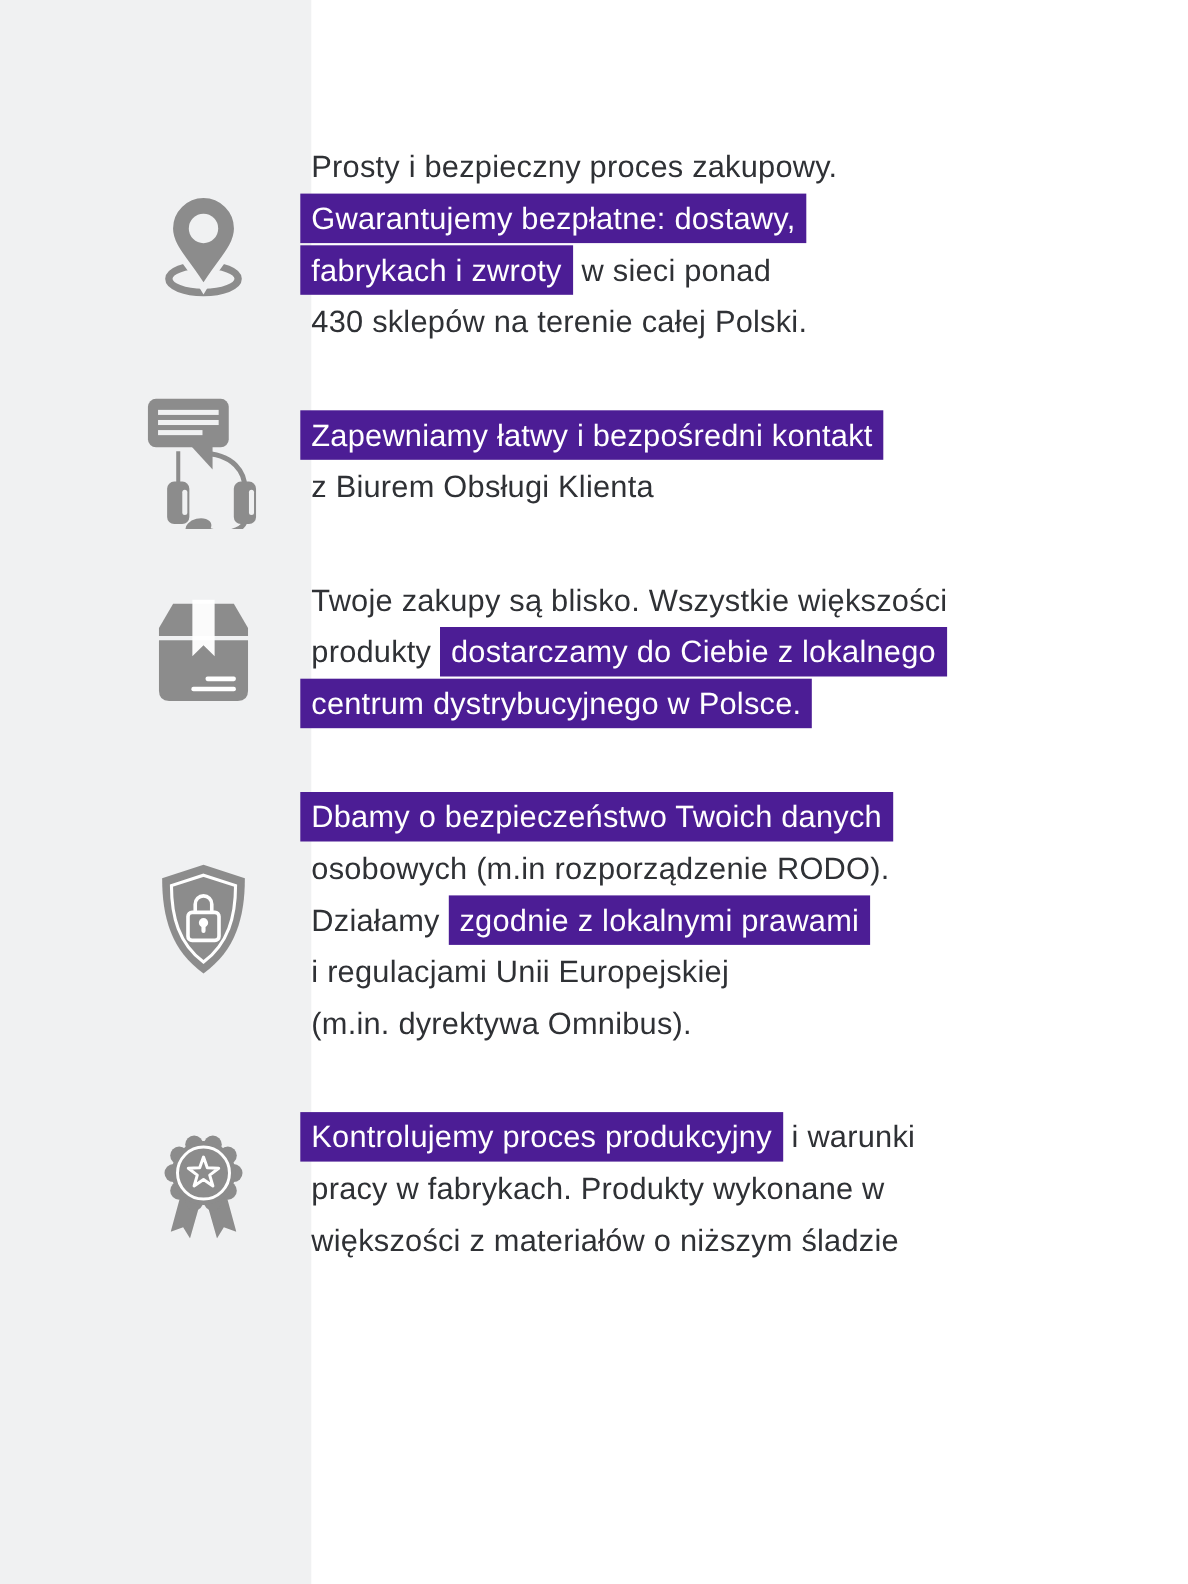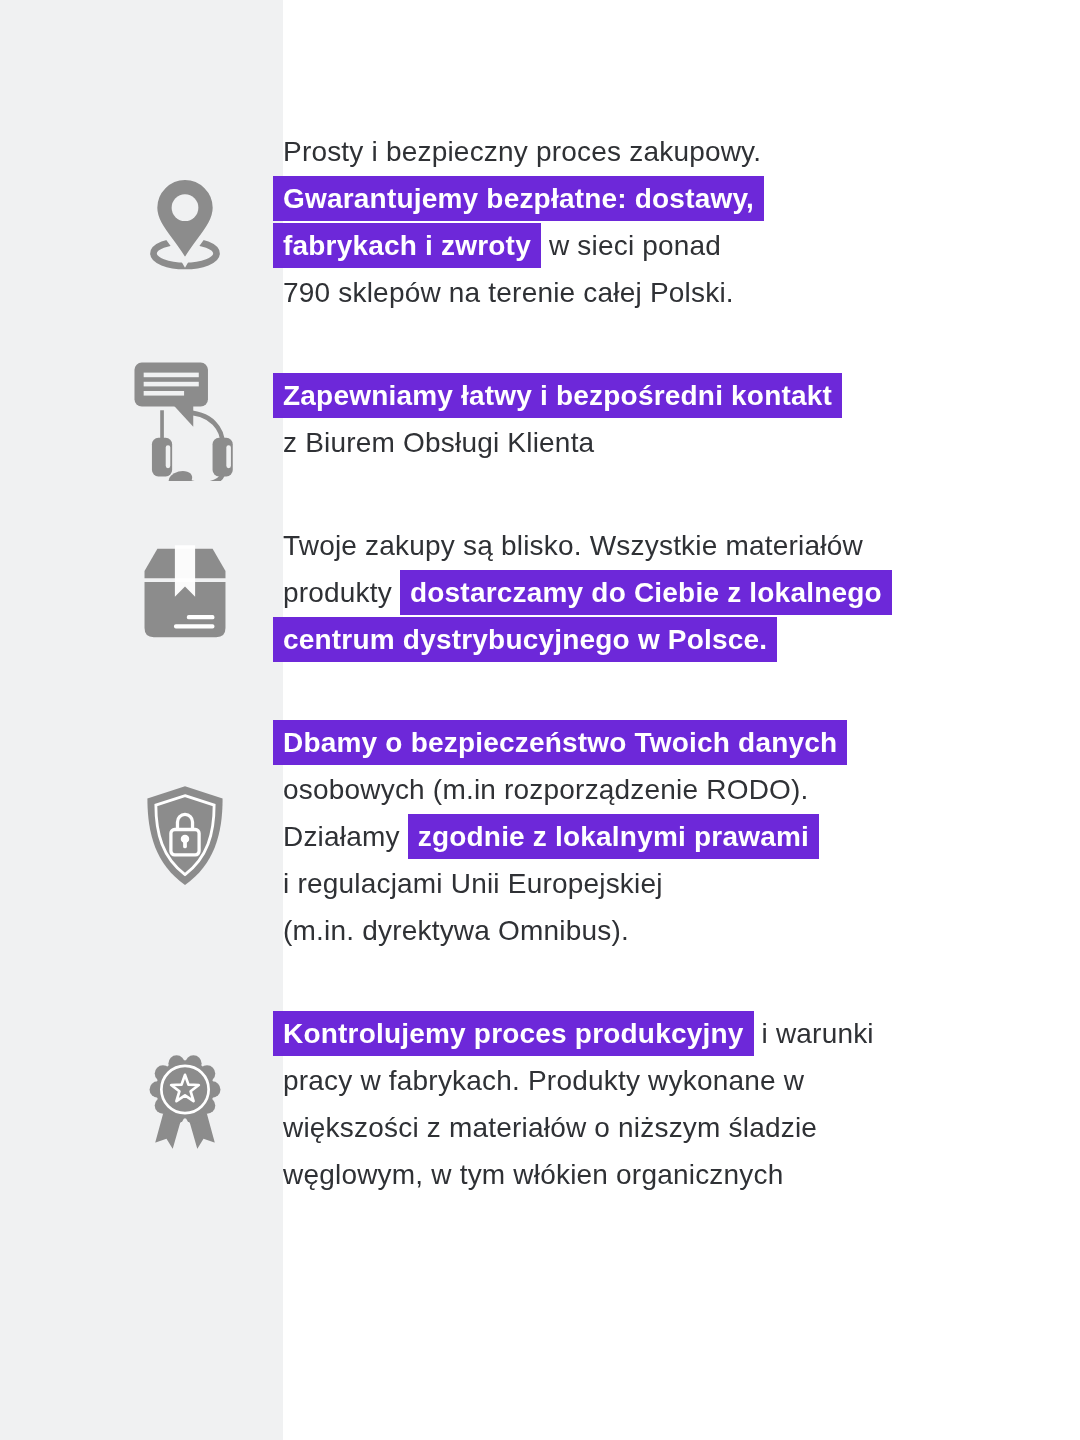--- a/index.html
+++ b/index.html
@@ -45,23 +45,23 @@
   .line {
     height: 47px;
     line-height: 47px;
     white-space: nowrap;
     font-size: 28px;
     color: #2f3135;
     letter-spacing: 0.2px;
   }
   .seg { vertical-align: baseline; }
   .seg-hl {
-    background: #6d28d9;
+    background: #4c1d95;
     color: #ffffff;
-    font-weight: bold;
+    font-weight: normal;
     padding: 7px 10px;
   }
   .line .seg-hl:first-child { margin-left: -10px; }
 </style>
 </head>
 <body>
 
 <div class="sidebar"></div>
 
 <div class="content">
@@ -73,21 +73,21 @@
           <ellipse cx="55" cy="88" rx="33" ry="13" fill="none" stroke="#8c8c8c" stroke-width="7"></ellipse>
           <path d="M55 8 C37.5 8 23 22.5 23 40 C23 58 40 72 55 97 C70 72 87 58 87 40 C87 22.5 72.5 8 55 8 Z" fill="#8c8c8c" stroke="#f0f1f2" stroke-width="6"></path>
           <circle cx="55" cy="40" r="14" fill="#f0f1f2"></circle>
         </svg>
       </div>
     </div>
     <div class="text-cell">
         <div class="line"><span class="seg">Prosty i bezpieczny proces zakupowy.</span></div>
         <div class="line"><span class="seg seg-hl">Gwarantujemy bezpłatne: dostawy,</span></div>
         <div class="line"><span class="seg seg-hl">fabrykach i zwroty</span><span class="seg"> w sieci ponad</span></div>
-        <div class="line"><span class="seg">790 sklepów na terenie całej Polski.</span></div>
+        <div class="line"><span class="seg">430 sklepów na terenie całej Polski.</span></div>
       </div>
   </div>
 
   <div class="section">
     <div class="icon-cell">
       <div class="icon-wrap">
         <svg width="116" height="124" viewBox="0 0 126 135">
           <path d="M38 58 L38 92" stroke="#8c8c8c" stroke-width="4" fill="none"></path>
           <path d="M60 60 C 94 60 104 80 104 95" stroke="#8c8c8c" stroke-width="5" fill="none"></path>
           <rect x="8" y="6" width="80" height="48" rx="8" fill="#8c8c8c"></rect>
@@ -116,21 +116,21 @@
         <svg width="92" height="100" viewBox="0 0 100 108">
           <path d="M20 6 L80 6 L94 30 L94 38 L6 38 L6 30 Z" fill="#8c8c8c"></path>
           <path d="M6 42 L94 42 L94 92 Q94 102 84 102 L16 102 Q6 102 6 92 Z" fill="#8c8c8c"></path>
           <polygon points="39,2 61,2 61,58 50,47 39,58" fill="#ffffff" opacity="0.96"></polygon>
           <rect x="52" y="78" width="30" height="4.5" rx="2" fill="#ffffff"></rect>
           <rect x="38" y="88" width="44" height="4.5" rx="2" fill="#ffffff"></rect>
         </svg>
       </div>
     </div>
     <div class="text-cell">
-        <div class="line"><span class="seg">Twoje zakupy są blisko. Wszystkie materiałów</span></div>
+        <div class="line"><span class="seg">Twoje zakupy są blisko. Wszystkie większości</span></div>
         <div class="line"><span class="seg">produkty </span><span class="seg seg-hl">dostarczamy do Ciebie z lokalnego</span></div>
         <div class="line"><span class="seg seg-hl">centrum dystrybucyjnego w Polsce.</span></div>
       </div>
   </div>
 
   <div class="section">
     <div class="icon-cell">
       <div class="icon-wrap">
         <svg width="94" height="108" viewBox="0 0 100 114">
           <path d="M50 3 L90 16 C90 54 81 86 50 108 C19 86 10 54 10 16 Z" fill="#8c8c8c"></path>
@@ -172,17 +172,16 @@
           </g>
           <circle cx="55" cy="45" r="26" fill="none" stroke="#ffffff" stroke-width="3"></circle>
           <path d="M55 29 L58.8 39.7 L70.2 40.1 L61.2 47 L64.4 57.9 L55 51.5 L45.6 57.9 L48.8 47 L39.8 40.1 L51.2 39.7 Z" fill="#8c8c8c" stroke="#ffffff" stroke-width="3" stroke-linejoin="round"></path>
         </svg>
       </div>
     </div>
     <div class="text-cell">
         <div class="line"><span class="seg seg-hl">Kontrolujemy proces produkcyjny</span><span class="seg"> i warunki</span></div>
         <div class="line"><span class="seg">pracy w fabrykach. Produkty wykonane w</span></div>
         <div class="line"><span class="seg">większości z materiałów o niższym śladzie</span></div>
-        <div class="line"><span class="seg">węglowym, w tym włókien organicznych</span></div>
       </div>
   </div>
 
 </div>
 
 </body></html>

